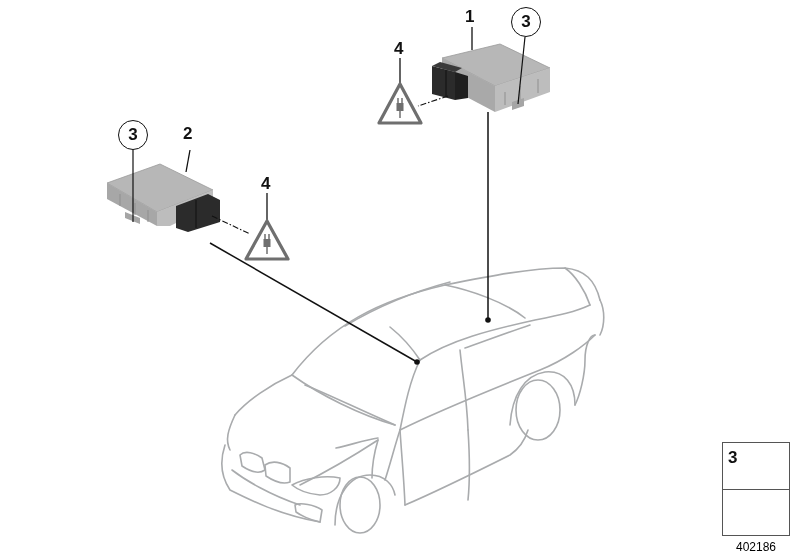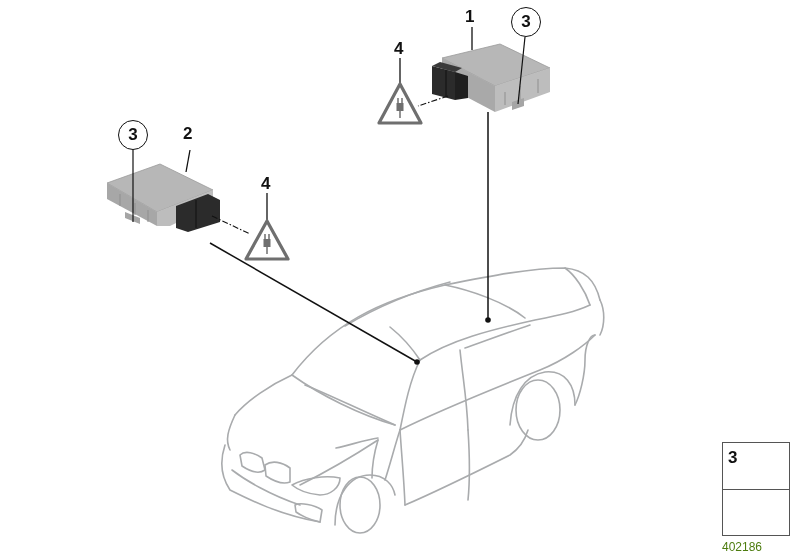--- a/index.html
+++ b/index.html
@@ -10,22 +10,22 @@
              font-family: "Liberation Sans", sans-serif; line-height: 1; }
   .callout-circle { position: absolute; width: 30px; height: 30px; border: 1.6px solid #111;
                     border-radius: 50%; box-sizing: border-box; display: flex;
                     align-items: center; justify-content: center; font-weight: bold;
                     font-size: 17px; color: #111; background: #fff; }
   .legend-box { position: absolute; left: 722px; top: 442px; width: 68px; height: 94px;
                 border: 1px solid #555; box-sizing: border-box; background: #fff; }
   .legend-top { position: absolute; left: 0; top: 0; width: 100%; height: 47px;
                 border-bottom: 1px solid #555; box-sizing: border-box; }
   .legend-num { position: absolute; left: 5px; top: 5px; font-weight: bold; font-size: 17px; color: #111; }
-  .diagram-id { position: absolute; left: 722px; top: 540px; width: 68px; text-align: left;
-                font-size: 12px; color: #4d7c0f; }
+  .diagram-id { position: absolute; left: 722px; top: 540px; width: 68px; text-align: center;
+                font-size: 12px; color: #000000; }
 </style>
 </head>
 <body>
 
 <div id="stage">
   <svg width="800" height="560" viewBox="0 0 800 560">
 
     <g fill="none" stroke="#a9abad" stroke-width="1.6" stroke-linejoin="round" stroke-linecap="round">
 
       <path d="M292,375 C330,325 380,300 445,285 C490,276 530,268 565,268 C585,270 595,280 600,300"></path>

